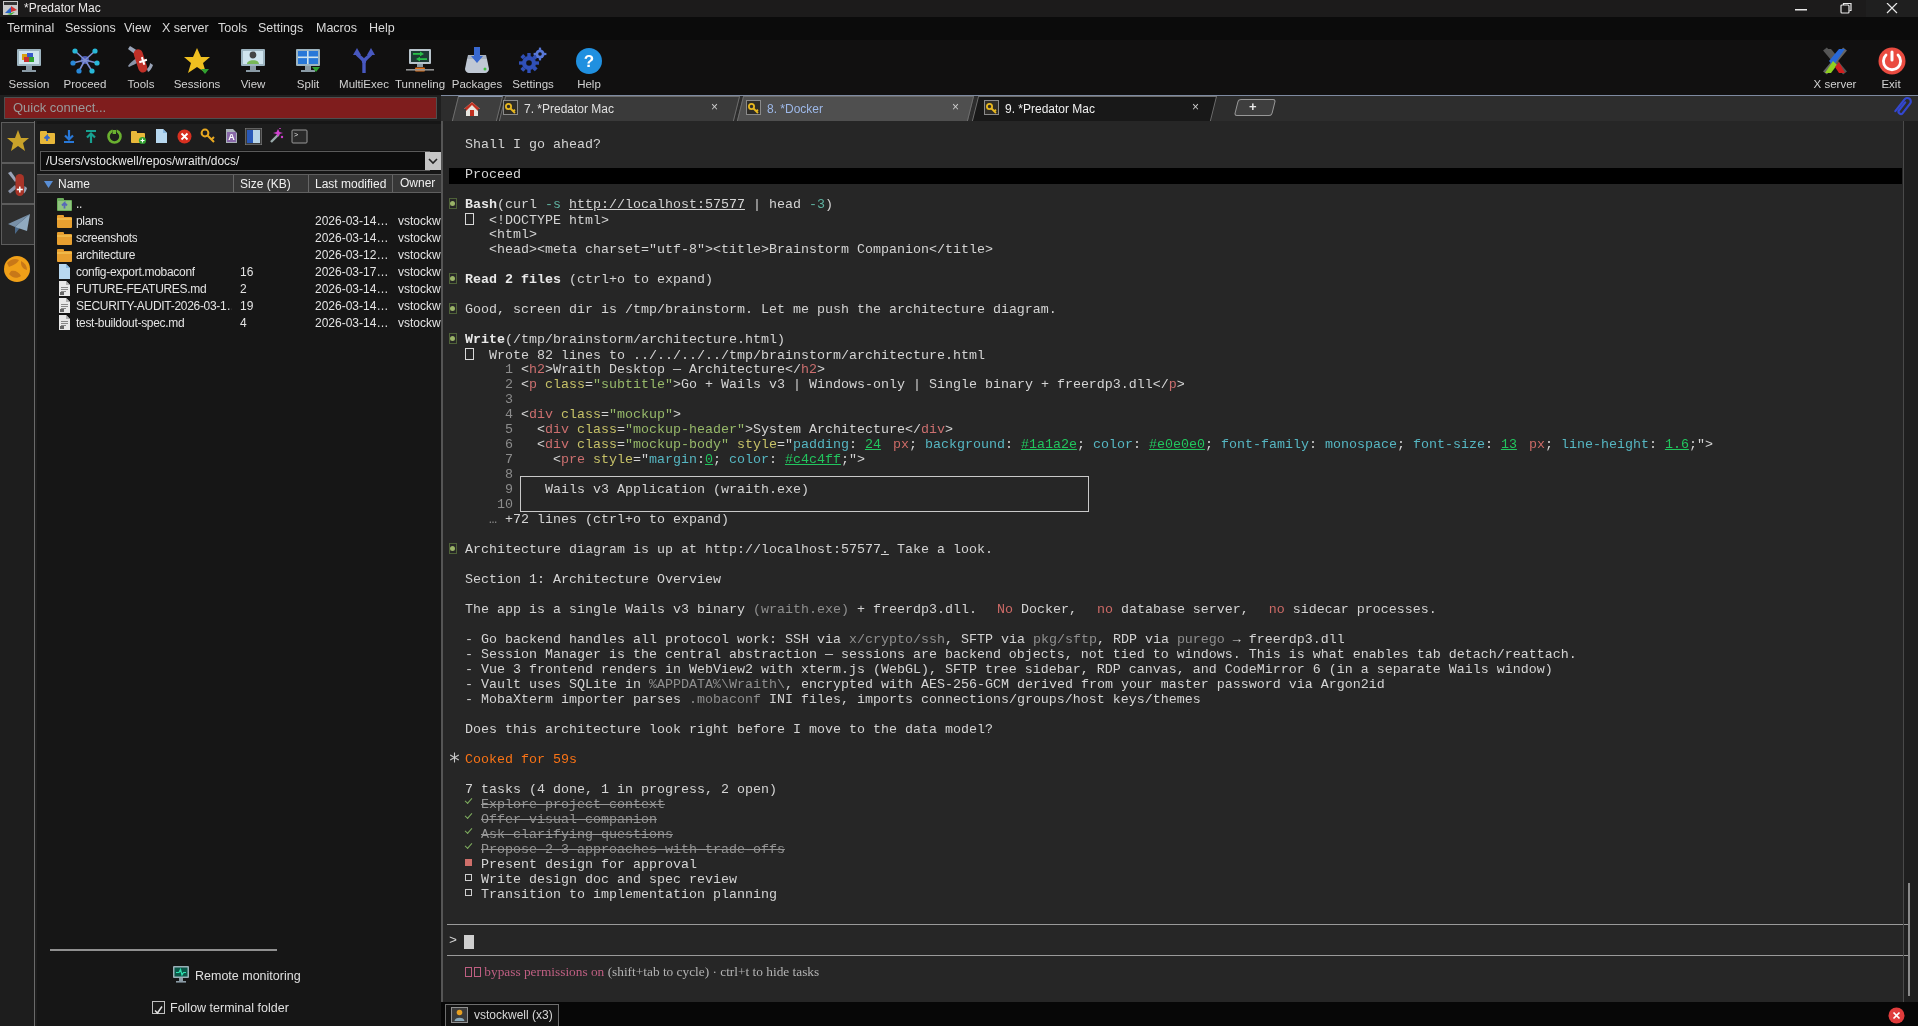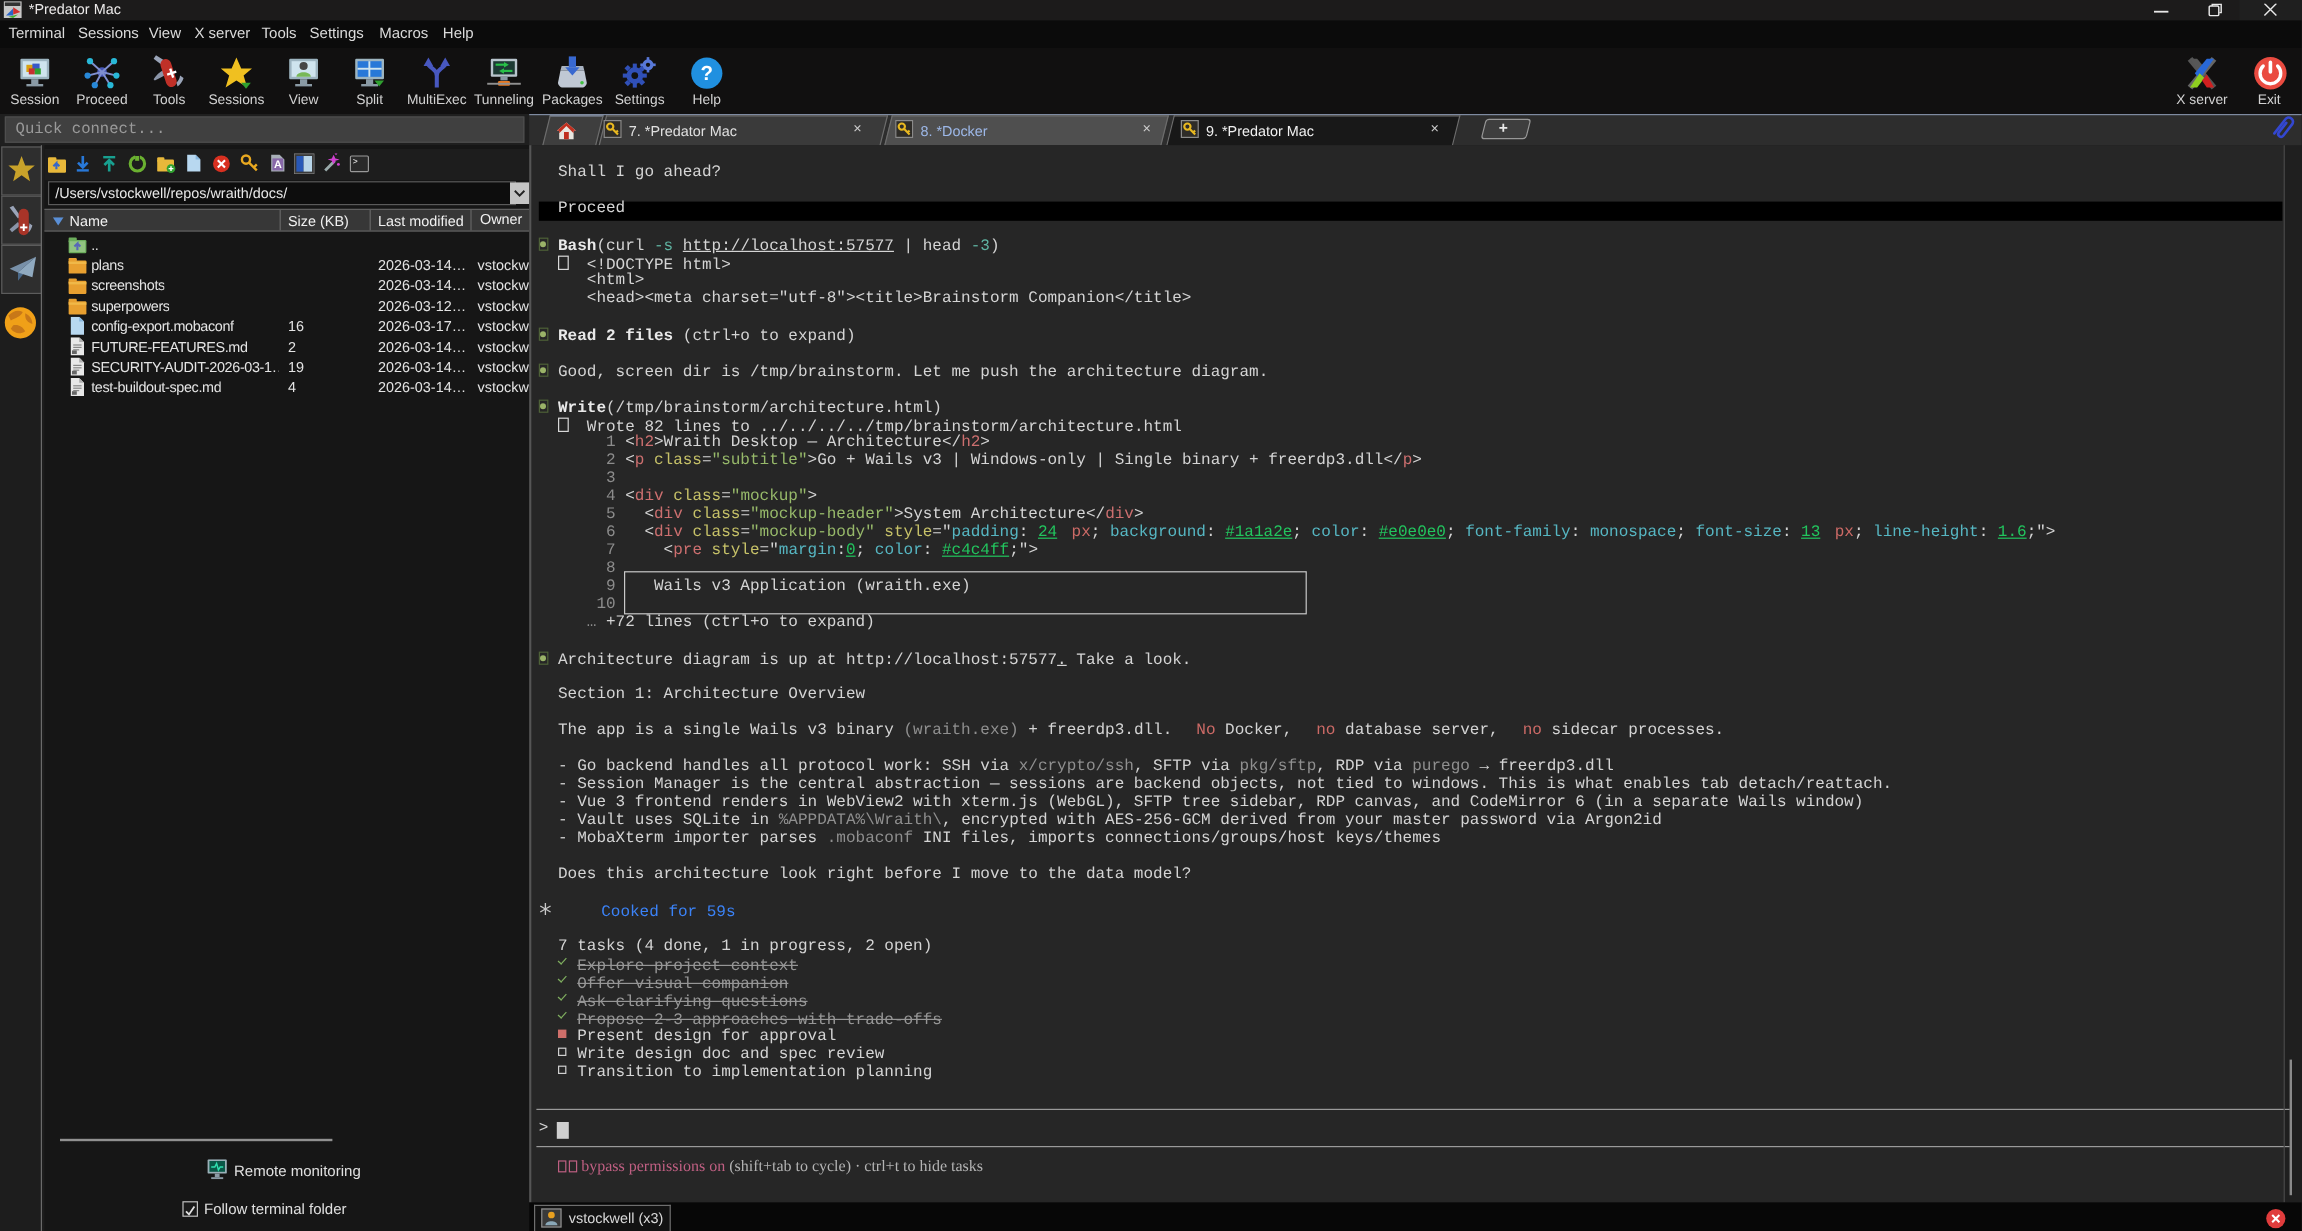--- a/index.html
+++ b/index.html
@@ -4,21 +4,21 @@
 html,body{width:1918px;height:1026px;overflow:hidden;background:#1f1f1f;font-family:"Liberation Sans",sans-serif;}
 .abs{position:absolute}
 
 #titlebar{position:absolute;left:0;top:0;width:1866px;height:17px;background:#1c1b1b;padding-left:48px;}
 #titlebar .t{position:absolute;left:24px;top:1px;color:#eceaea;font-size:12px;}
 #menubar{position:absolute;left:0;top:17px;width:1918px;height:23px;background:#0b0b0b;}
 #menubar span{position:absolute;top:4px;color:#dadada;font-size:12.5px;}
 #toolbar{position:absolute;left:0;top:40px;width:1918px;height:55px;background:#111010;}
 .tbl{position:absolute;top:38px;width:80px;text-align:center;color:#d2d2d2;font-size:11.5px;}
 
-#qc{position:absolute;left:4px;top:97px;width:433px;height:22px;background:#404040;border:1px solid #4e4e4e;color:#9a9a9a;font-size:13px;padding-left:8px;line-height:20px;font-family:Liberation Mono, monospace;}
+#qc{position:absolute;left:4px;top:97px;width:433px;height:22px;background:#7f1d1d;border:1px solid #4e4e4e;color:#9a9a9a;font-size:13px;padding-left:8px;line-height:20px;}
 #tabbar{position:absolute;left:441px;top:95px;width:1477px;height:26px;background:#2d2d2d;border-top:1px solid #7e8aa0;}
 .tabbody{position:absolute;top:0;height:25px;border-top:1px solid #6e6e6e;}
 .keyicon{position:absolute;top:4px;width:15px;height:15px;background:#2e2c28;border:1px solid #8a8a8a;}
 .tabx{position:absolute;top:4px;color:#cccccc;font-size:12px;}
 
 #sidebar{position:absolute;left:0;top:121px;width:441px;height:905px;background:#1d1d1d;}
 .stripbox{position:absolute;left:1px;width:34px;height:41px;border:1px solid #5c5c5c;background:#2e2e2e;}
 #fpanel{position:absolute;left:37px;top:0px;width:404px;height:905px;background:#161616;}
 #ftools{position:absolute;left:0px;top:3px;width:404px;height:26px;background:#1d1d1d;}
 #fpath{position:absolute;left:3px;top:30px;width:390px;height:20px;background:#0d0d0d;border:1px solid #5a5a5a;color:#e8e8e8;font-size:12px;line-height:18px;padding-left:5px;}
@@ -29,21 +29,21 @@
 .frow .sz{position:absolute;left:203px;top:1px;}
 .frow .dt{position:absolute;left:278px;top:1px;}
 .frow .ow{position:absolute;left:361px;top:1px;}
 .ficon{position:absolute;left:20px;top:0px;width:16px;height:16px;}
 
 #term{position:absolute;left:443px;top:121px;width:1460px;height:881px;background:#262626;}
 #tpre{position:absolute;left:6px;top:16px;font-family:"Liberation Mono",monospace;font-size:13.34px;line-height:15px;color:#d4d4d4;white-space:pre;}
 #tpre div{height:15px;}
 .b{font-weight:bold;color:#e9e9e9;}
 .dim{color:#8f8f8f;}
-.gy{color:#3b82f6;margin-left:36px;}
+.gy{color:#f97316;}
 .tl{color:#5fb3a1;}
 .rd{color:#cc6a66;margin-left:12px;}
 .pk{color:#bf5f82;}
 .tag{color:#cc6f6f;}
 .att{color:#c6c168;}
 .str{color:#97b96a;}
 .prp{color:#56b6c2;}
 .num{color:#22c55e;text-decoration:underline;}
 .ln{color:#8c8c8c;}
 .u{text-decoration:underline;}
@@ -390,21 +390,21 @@
 <span class="nm">screenshots</span>
 <span class="dt">2026-03-14…</span>
 <span class="ow">vstockw</span>
 </div>
 <div class="frow" style="top:126px">
 <svg class="ficon" width="16" height="16" viewBox="0 0 16 16">
           <rect x="0" y="4" width="15" height="11" rx="1" fill="#e8a030"></rect>
           <rect x="0" y="2" width="7" height="4" rx="1" fill="#e8a030"></rect>
           <rect x="0" y="5" width="15" height="2" fill="#f0b848"></rect>
         </svg>
-<span class="nm">superpowers</span>
+<span class="nm">architecture</span>
 <span class="dt">2026-03-12…</span>
 <span class="ow">vstockw</span>
 </div>
 <div class="frow" style="top:143px">
 <svg class="ficon" width="16" height="16" viewBox="0 0 16 16">
           <path d="M2 0 L9 0 L13 4 L13 15 L2 15 Z" fill="#b8d8f0"></path>
           <path d="M9 0 L9 4 L13 4 Z" fill="#88b8e0"></path>
         </svg>
 <span class="nm">config-export.mobaconf</span>
 <span class="sz">16</span>

